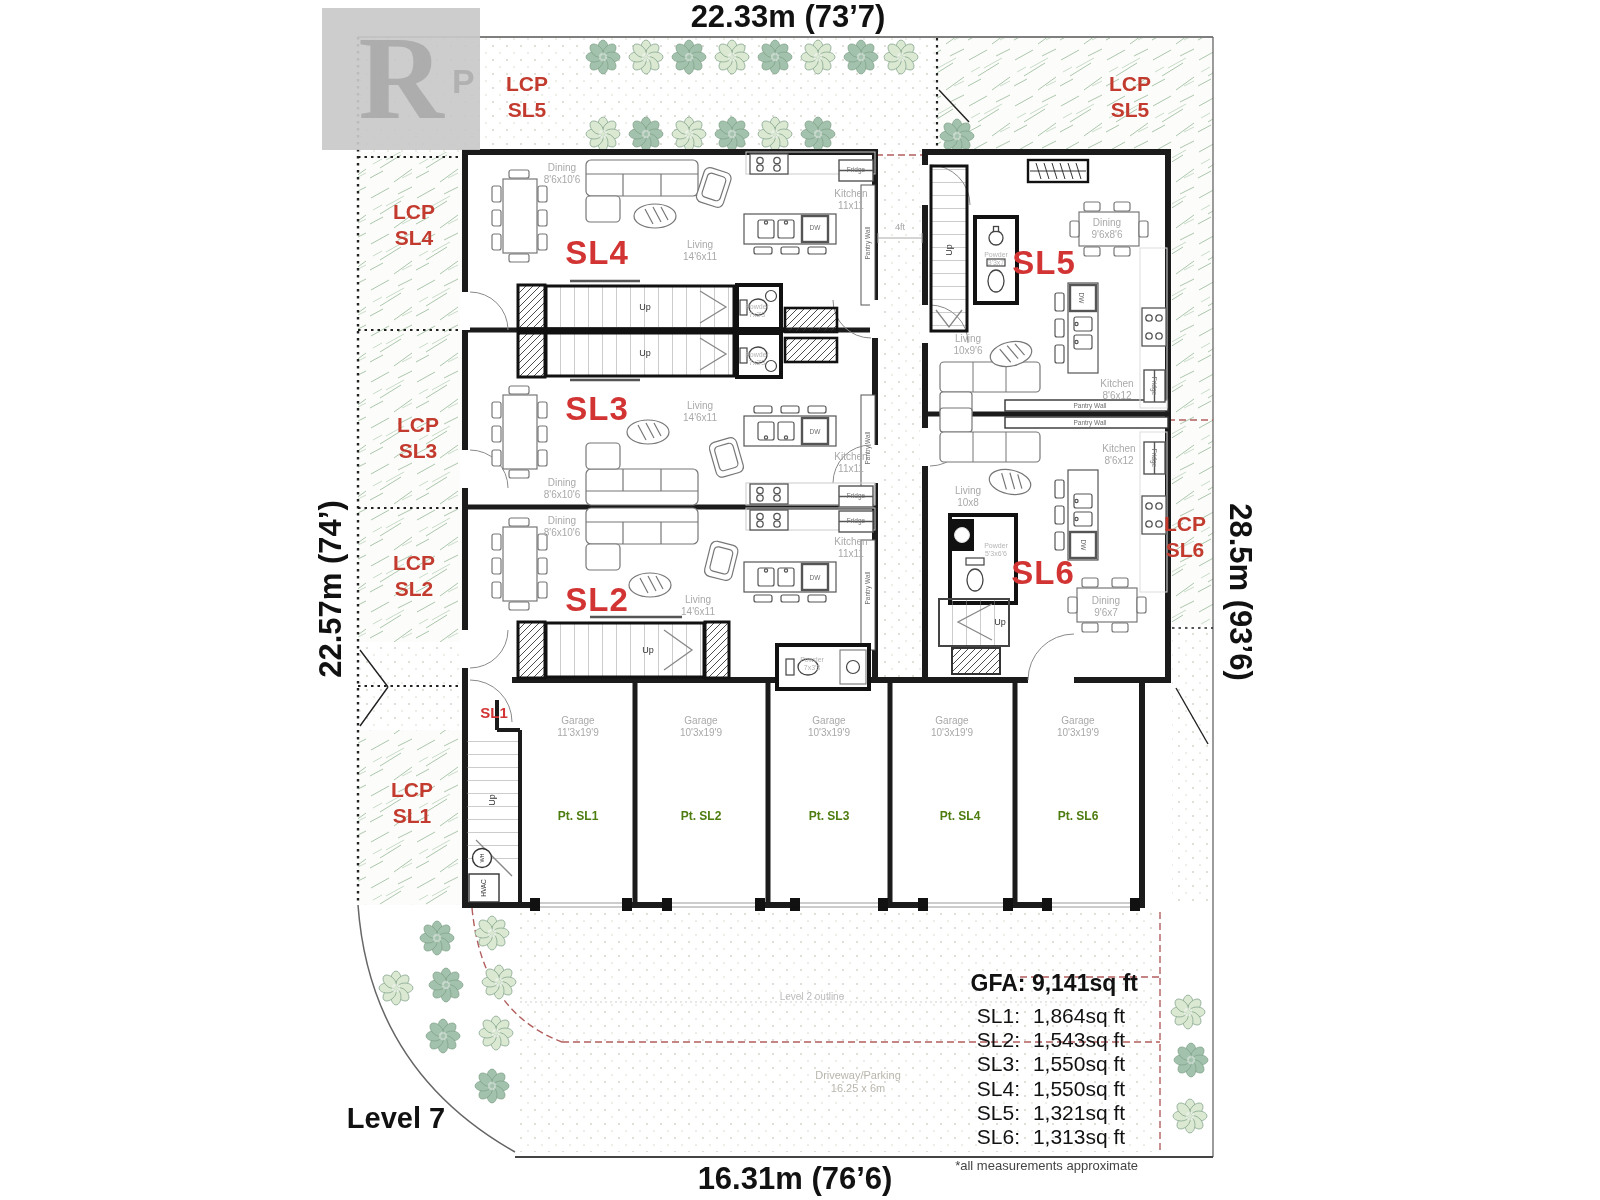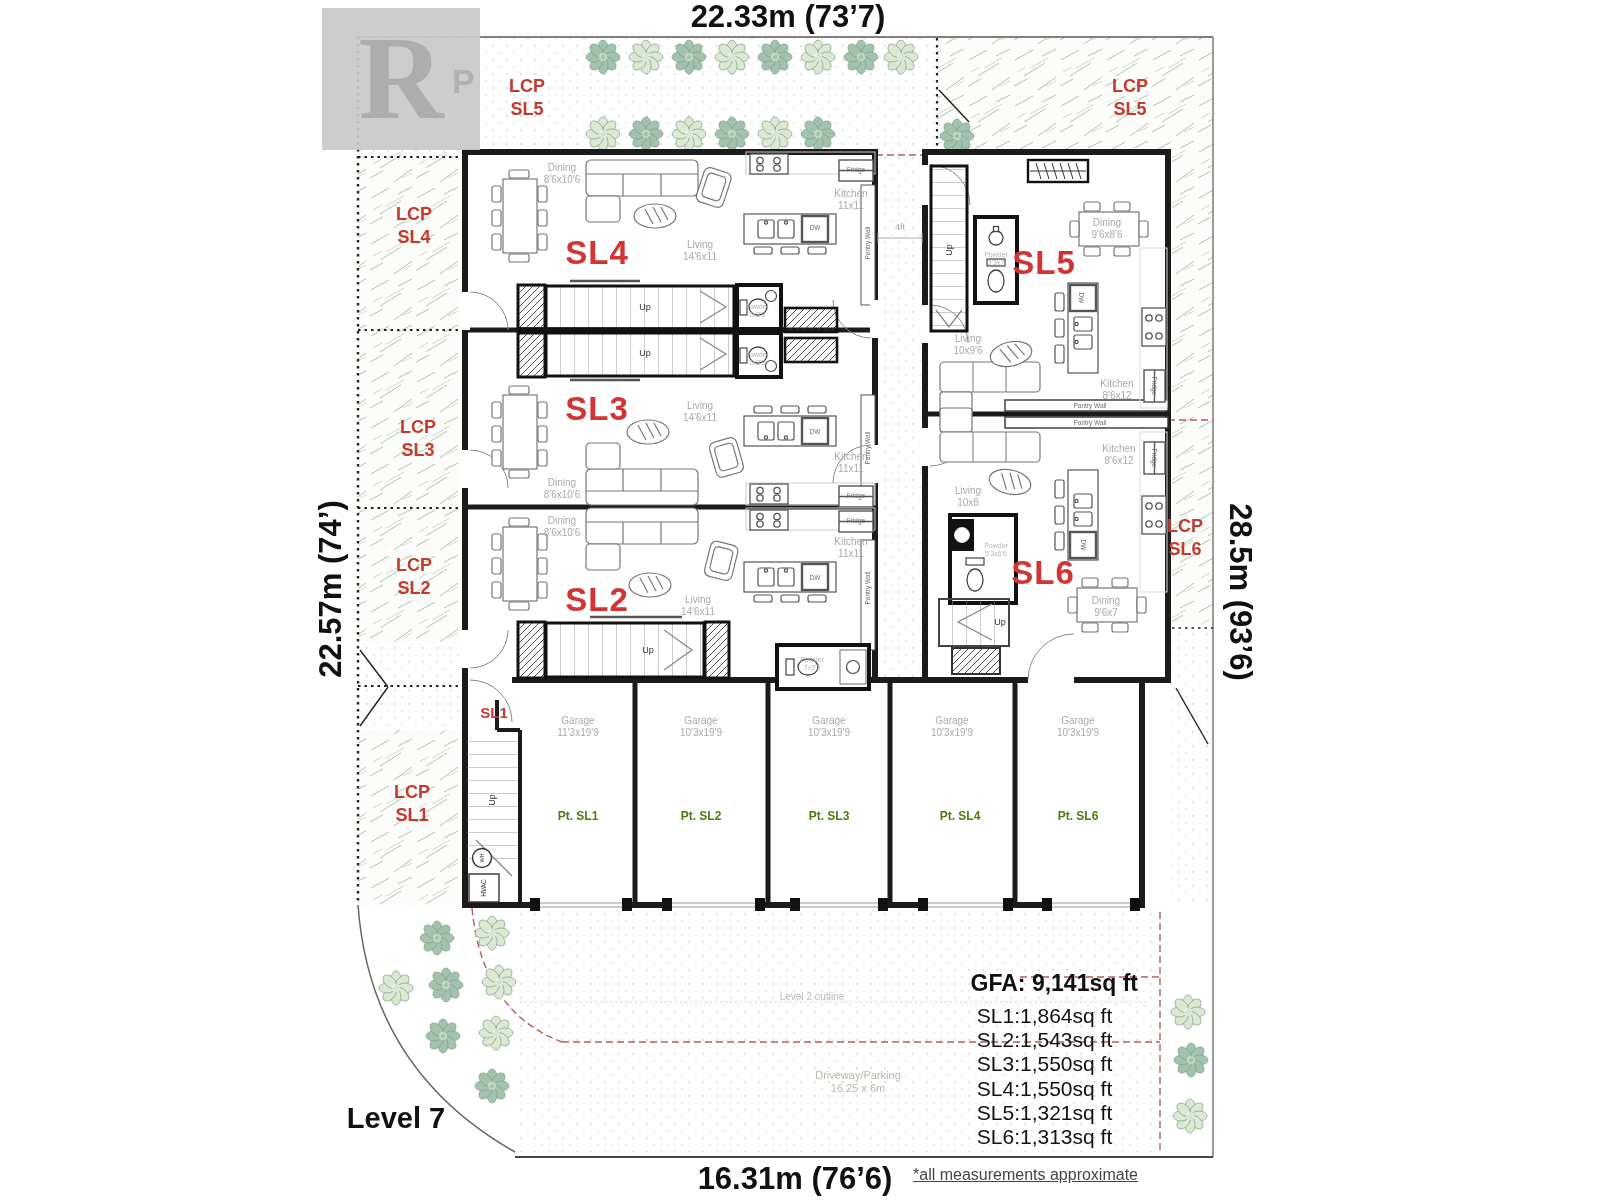--- a/index.html
+++ b/index.html
@@ -6,36 +6,36 @@
   #stage{position:relative;width:1600px;height:1200px;background:#fff;overflow:hidden;}
   #plan-svg{position:absolute;left:0;top:0;}
   .lbl{position:absolute;transform:translate(-50%,-50%);white-space:pre-line;text-align:center;
        color:#a6a6a6;font-size:10px;line-height:1.18;pointer-events:none;}
   .room{color:#a9a9a9;font-size:10px;}
   .tinyl{font-size:7px;color:#7c7c7c;}
   .micro{font-size:6.5px;color:#6e6e6e;}
   .unit-name{color:#d23434;font-size:33px;font-weight:bold;letter-spacing:1px;}
   .unit-small{color:#d23434;font-size:15px;font-weight:bold;}
   .pt-name{color:#4d7c0f;font-size:12px;font-weight:bold;}
-  .lcp{color:#c23b2e;font-size:18px;font-weight:bold;line-height:1.25;}
+  .lcp{color:#c23b2e;font-size:21px;font-weight:bold;line-height:1.25;}
   .dim{color:#111;font-size:31px;font-weight:600;white-space:nowrap;}
   .rot-ccw{transform:translate(-50%,-50%) rotate(-90deg);}
   .rot-cw{transform:translate(-50%,-50%) rotate(90deg);}
   .level{color:#111;font-size:29px;font-weight:bold;}
   .wm-box{position:absolute;left:322px;top:8px;width:158px;height:142px;background:#c9c9c9;
           display:flex;align-items:center;justify-content:center;opacity:.92;}
   .wm-r{font-family:"Liberation Serif",serif;font-size:118px;font-weight:bold;color:#a7a7a7;}
   .wm-p{position:absolute;left:452px;top:62px;font-size:34px;font-weight:bold;color:#ababab;opacity:.8;}
   .wm-text{position:absolute;left:326px;top:170px;font-size:36px;font-weight:bold;color:#c6c6c6;
            letter-spacing:5px;opacity:.95;}
   .gfa-block{position:absolute;right:462px;top:970px;text-align:right;color:#111;}
   .gfa-head{font-size:23px;font-weight:bold;margin-bottom:7px;white-space:nowrap;}
   .gfa-row{font-size:21px;line-height:24.2px;white-space:nowrap;}
-  .gfa-row .a{display:inline-block;min-width:118px;text-align:left;}
-  .gfa-note{font-size:16px;color:#444;margin-top:17px;text-decoration:underline;}
+  .gfa-row .a{display:inline-block;min-width:118px;text-align:center;}
+  .gfa-note{font-size:13px;color:#444;margin-top:9px;}
   .drv{color:#b9b6ac;font-size:11px;margin-left:36px;}
   .l2o{color:#bcbcbc;font-size:10px;}
 </style>
 </head>
 <body>
 
 <div id="stage">
 
 <svg id="plan-svg" width="1600" height="1200" viewBox="0 0 1600 1200">
   <defs>

